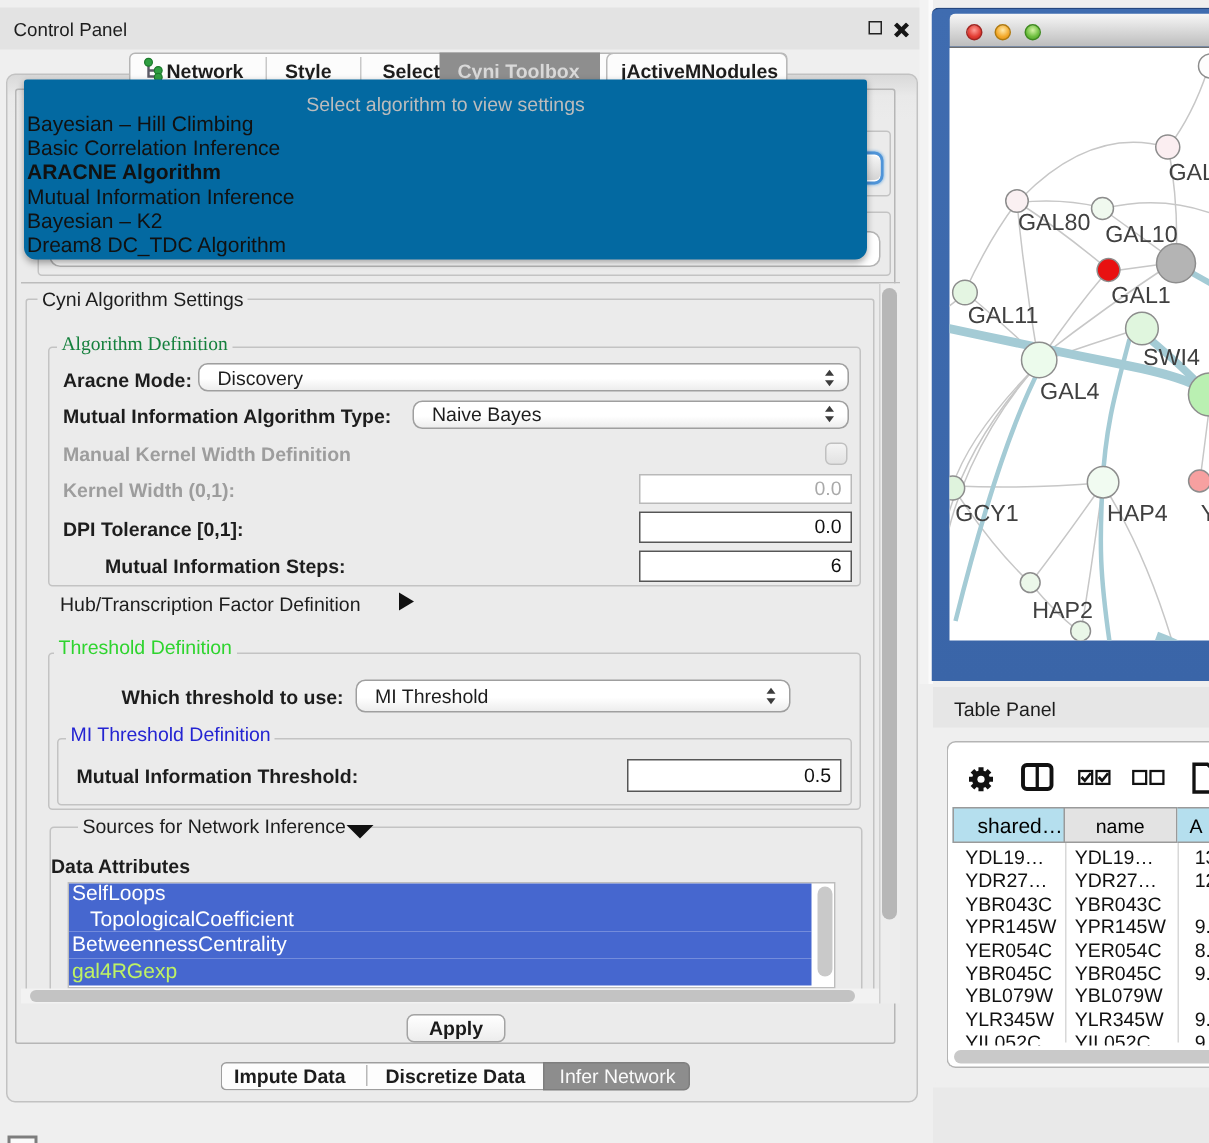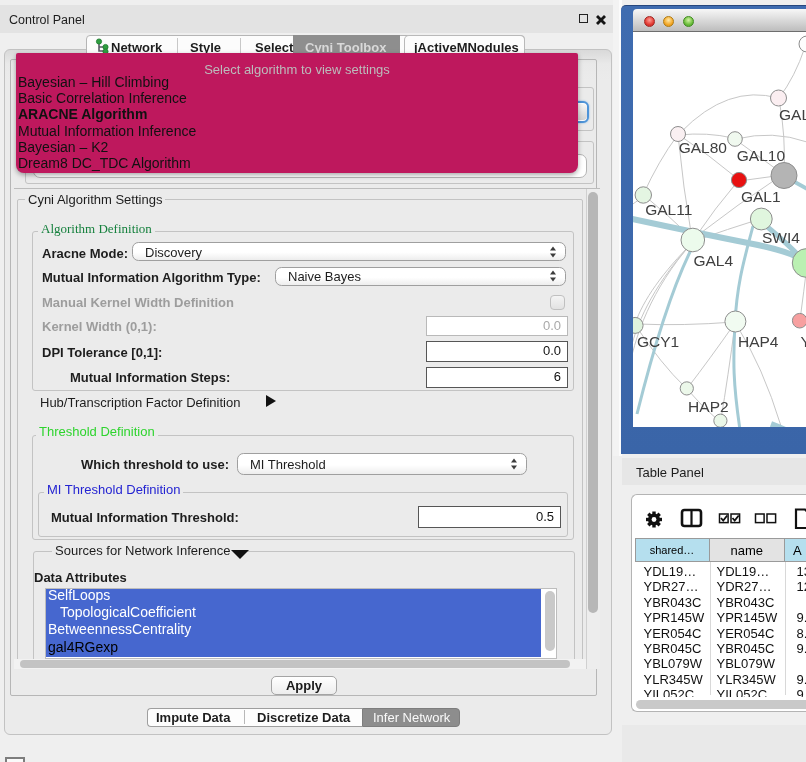--- a/index.html
+++ b/index.html
@@ -104,21 +104,21 @@
 <div class="abs grp" style="left:33px; top:551px; width:542px; height:117px;"></div>
 <div class="abs gtitle" style="left:52px; top:544px; color:#1d1d1d;">Sources for Network Inference</div>
 <div class="abs" style="left:231px; top:550px; width:0; height:0; border-left:9.5px solid transparent; border-right:9.5px solid transparent; border-top:9px solid #111;"></div>
 <div class="abs lbl bold" style="left:34px; top:570px;">Data Attributes</div>
 
 <div class="abs" style="left:45px; top:588px; width:512px; height:71px; background:#fff; border:1px solid #bdbdbd; overflow:hidden;">
   <div style="margin-top:-2px;">
   <div style="background:#4667cf; color:#fff; font-size:14px; height:17.2px; line-height:17.2px; padding-left:2px; width:495px;">SelfLoops</div>
   <div style="background:#4667cf; color:#fff; font-size:14px; height:17.2px; line-height:17.2px; padding-left:14px; width:495px;">TopologicalCoefficient</div>
   <div style="background:#4667cf; color:#fff; font-size:14px; height:17.2px; line-height:17.2px; padding-left:2px; width:495px;">BetweennessCentrality</div>
-  <div style="background:#4667cf; color:#000000; font-size:14px; height:18px; line-height:17.2px; padding-left:2px; width:495px;">gal4RGexp</div>
+  <div style="background:#4667cf; color:#bef264; font-size:14px; height:18px; line-height:17.2px; padding-left:2px; width:495px;">gal4RGexp</div>
   </div>
 </div>
 <div class="abs" style="left:545px; top:591px; width:10px; height:60px; background:#c9c9c9; border-radius:5px;"></div>
 
 <div class="abs" style="left:14px; top:659px; width:572px; height:10px; background:#f2f2f2;"></div>
 <div class="abs" style="left:20px; top:660px; width:550px; height:8px; background:#c3c3c3; border-radius:4px;"></div>
 
 <div class="abs" style="left:586px; top:189px; width:14px; height:480px; background:#ededed; border-left:1px solid #d0d0d0;"></div>
 <div class="abs" style="left:588px; top:192px; width:10px; height:421px; background:#b7b7b7; border-radius:5px;"></div>
 
@@ -128,21 +128,21 @@
 <div class="abs" style="left:244px; top:710px; width:1px; height:14px; background:#b8b8b8;"></div>
 <div class="abs" style="left:362px; top:708px; width:98px; height:19px; background:#8d8d8d; border:1px solid #7e7e7e; border-radius:0 4px 4px 0;"></div>
 <div class="abs lbl bold" style="left:156px; top:709.5px;">Impute Data</div>
 <div class="abs lbl bold" style="left:257px; top:709.5px;">Discretize Data</div>
 <div class="abs lbl" style="left:373px; top:709.5px; color:#fafafa;">Infer Network</div>
 
 <div class="abs" style="left:5px; top:757px; width:20px; height:20px; background:#fafafa; border:2px solid #7d7d7d;"></div>
 
 <div class="abs" style="left:614px; top:356px; width:0; height:0; border-top:3px solid transparent; border-bottom:3px solid transparent; border-right:4px solid #8a8a8a;"></div>
 
-<div class="abs" style="left:16px; top:53px; width:562px; height:120px; background:#be185d; border-radius:2px 2px 8px 8px; box-shadow:0 2px 5px rgba(0,0,0,0.35);">
+<div class="abs" style="left:16px; top:53px; width:562px; height:120px; background:#0369a1; border-radius:2px 2px 8px 8px; box-shadow:0 2px 5px rgba(0,0,0,0.35);">
   <div style="position:absolute; top:9px; left:0; width:100%; text-align:center; font-size:13px; color:#bcbcbc;">Select algorithm to view settings</div>
   <div style="position:absolute; top:21px; left:2px; font-size:14px; color:#111;">
     <div style="height:16.2px; line-height:16.2px;">Bayesian – Hill Climbing</div>
     <div style="height:16.2px; line-height:16.2px;">Basic Correlation Inference</div>
     <div style="height:16.2px; line-height:16.2px; font-weight:bold;">ARACNE Algorithm</div>
     <div style="height:16.2px; line-height:16.2px;">Mutual Information Inference</div>
     <div style="height:16.2px; line-height:16.2px;">Bayesian – K2</div>
     <div style="height:16.2px; line-height:16.2px;">Dream8 DC_TDC Algorithm</div>
   </div>
 </div>
@@ -249,21 +249,21 @@
     <rect x="124.5" y="20" width="8.6" height="8.6"></rect>
     <rect x="136" y="20" width="8.6" height="8.6"></rect>
   </g>
   <g fill="none" stroke="#111" stroke-width="1.8">
     <path d="M90 24 l2.2 2.5 l4-5"></path>
     <path d="M101.5 24 l2.2 2.5 l4-5"></path>
   </g>
   <path d="M165 15.5 h9 l4 4 v14.5 h-13 z" fill="none" stroke="#111" stroke-width="2.2"></path>
 </svg>
 
-<div class="abs" style="left:634.5px; top:538px; width:75px; height:24px; background:#b5dfee; border:1px solid #9a9a9a; font-size:11px; text-align:center; line-height:23px;">shared…</div>
+<div class="abs" style="left:634.5px; top:538px; width:75px; height:24px; background:#b5dfee; border:1px solid #9a9a9a; font-size:14px; text-align:right; line-height:23px;">shared…</div>
 <div class="abs" style="left:709.5px; top:538px; width:75.5px; height:24px; background:#e3e3e3; border:1px solid #9a9a9a; border-left:none; font-size:13px; text-align:center; line-height:23px;">name</div>
 <div class="abs" style="left:785px; top:538px; width:21px; height:24px; background:#b5dfee; border:1px solid #9a9a9a; border-left:none; border-right:none; font-size:13px; line-height:23px; padding-left:8px; overflow:hidden;">A</div>
 
 <div class="abs" style="left:634.5px; top:562px; width:171.5px; height:135px; overflow:hidden; font-size:13px; color:#111;">
   <div style="position:relative; height:15.4px;">
       <span style="position:absolute; left:9px; top:2px;">YDL19…</span>
       <span style="position:absolute; left:82px; top:2px;">YDL19…</span>
       <span style="position:absolute; left:162px; top:2px;">13</span>
     </div>
   <div style="position:relative; height:15.4px;">

